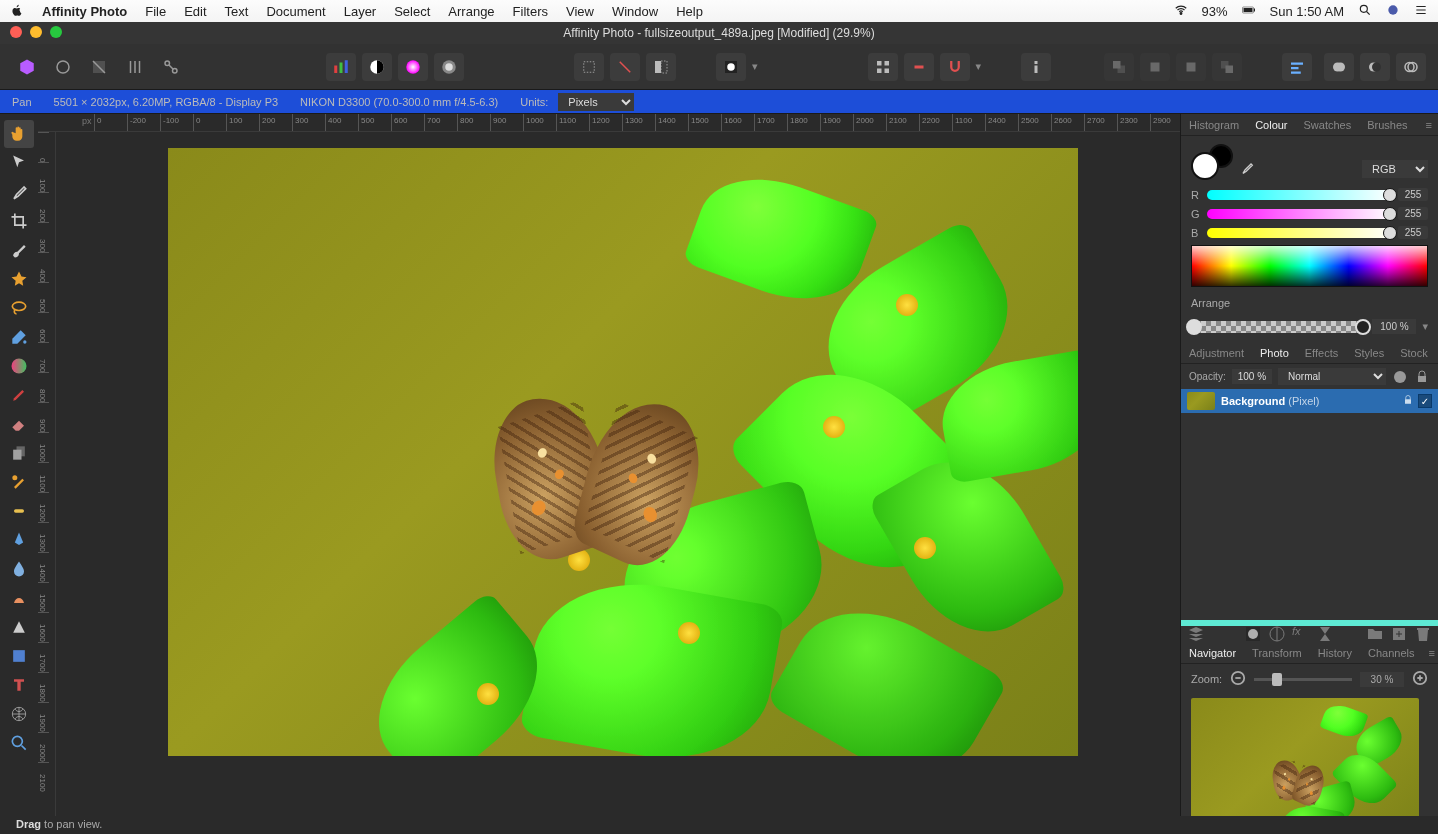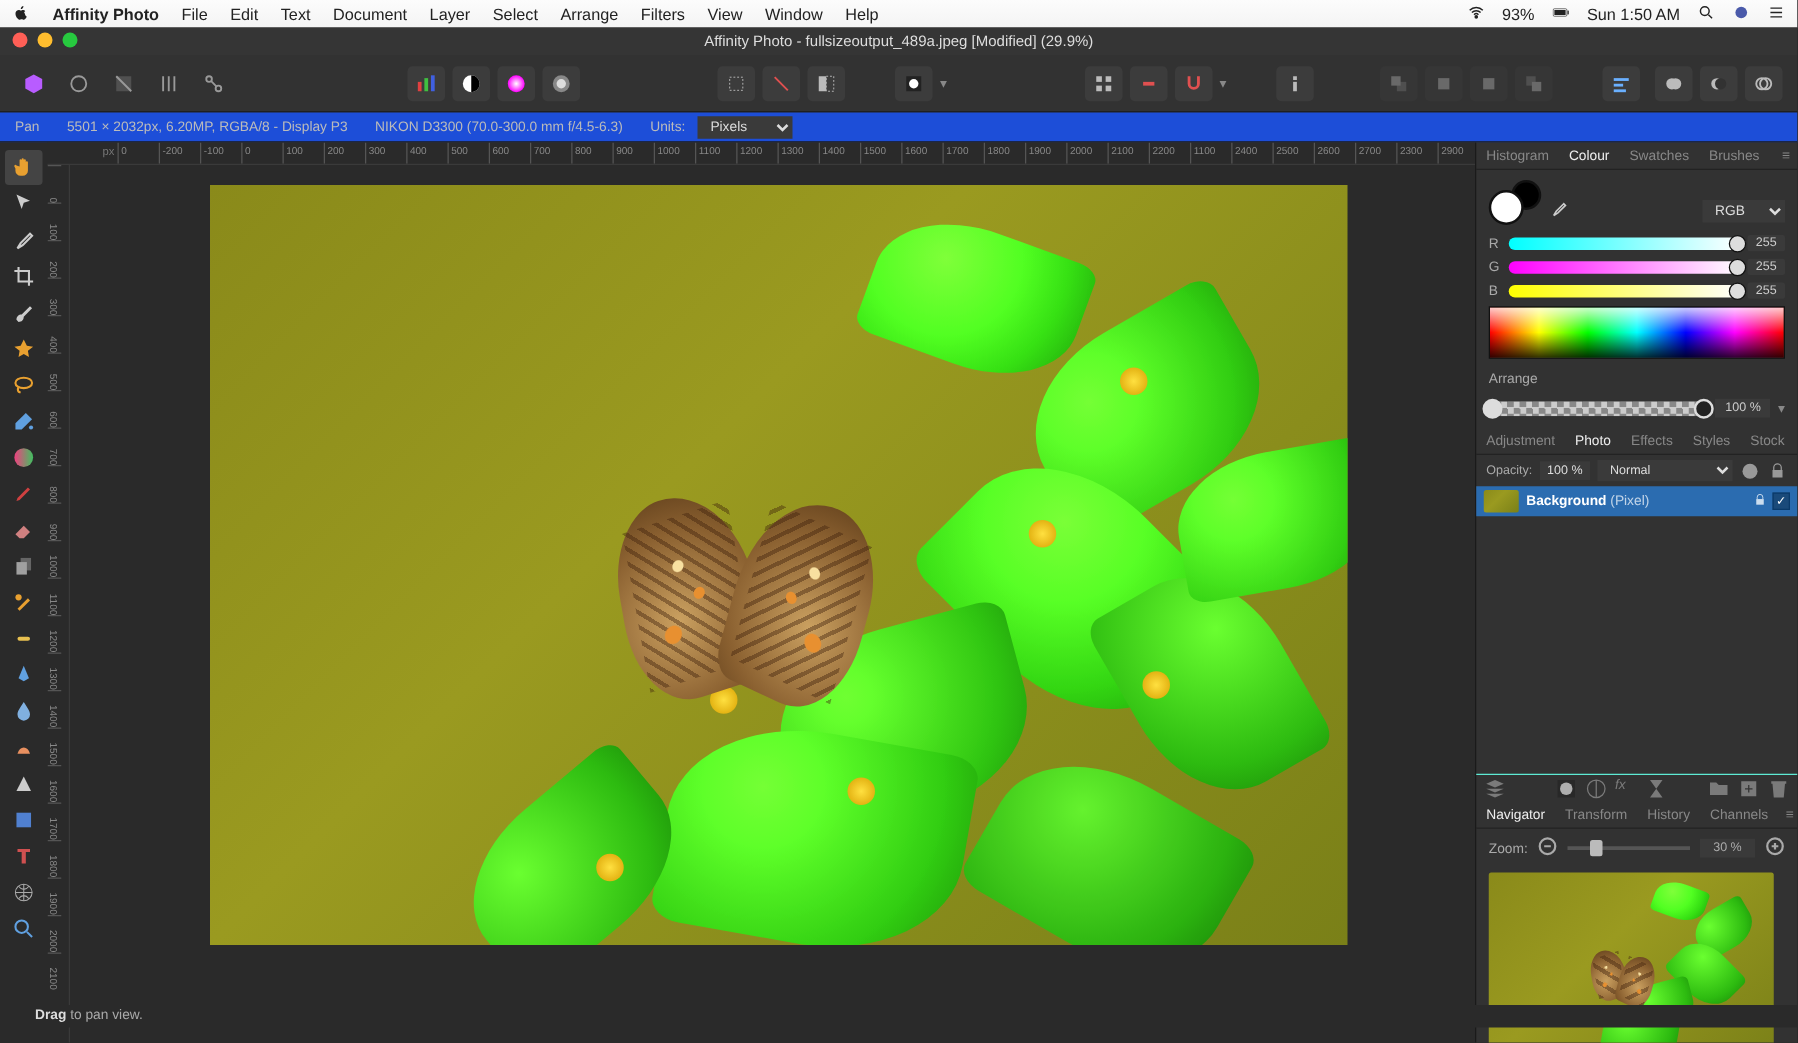--- a/index.html
+++ b/index.html
@@ -79,34 +79,34 @@
 
 
 .layer-opts{display:flex;align-items:center;gap:6px;font-size:10px;color:#aaa;padding:4px 8px;}
 .layer-opts select,.layer-opts .num{background:#3a3a3a;color:#ddd;border:none;font-size:10px;padding:2px 6px;}
 .layer-opts .ic{width:16px;height:16px;display:flex;align-items:center;justify-content:center;}
 .layerlist{flex:1;min-height:140px;}
 .layer-row{display:flex;align-items:center;height:24px;background:#2b6cb0;color:#fff;font-size:11px;padding:0 6px;gap:6px;}
 .layer-row .thumb{width:28px;height:18px;}
 .layer-row .locks{margin-left:auto;display:flex;gap:4px;}
 .layer-row .cb{width:14px;height:14px;background:#1a4a7a;border:1px solid #0a3a6a;display:flex;align-items:center;justify-content:center;font-size:10px;}
-.layer-bottom{height:22px;border-top:1px solid #5eead4;display:flex;align-items:center;padding:0 6px;gap:6px;}
+.layer-bottom{height:22px;border-top:6px solid #5eead4;display:flex;align-items:center;padding:0 6px;gap:6px;}
 .layer-bottom .sp{flex:1;}
 .layer-bottom .ic{width:18px;height:18px;opacity:.6;}
 
 
 .nav-body{padding:6px 10px;}
 .zoom-row{display:flex;align-items:center;gap:8px;font-size:11px;color:#aaa;}
 .zoom-row .track{flex:1;height:3px;background:#555;position:relative;}
 .zoom-row .thumb{position:absolute;left:18px;top:-5px;width:10px;height:13px;background:#bbb;border-radius:2px;}
 .zoom-row .val{width:44px;background:#3a3a3a;text-align:center;padding:2px 0;font-size:10px;}
 .zoom-row svg{width:16px;height:16px;}
 .nav-img{margin-top:10px;width:228px;height:152px;}
 
-#statusbar{position:absolute;bottom:12px;left:0;right:0;height:18px;background:#2a2a2a;color:#aaa;font-size:11px;padding:2px 16px;margin-left:12px;}
+#statusbar{position:absolute;bottom:0;left:0;right:0;height:18px;background:#2a2a2a;color:#aaa;font-size:11px;padding:2px 16px;}
 #statusbar b{color:#ddd;}
 
 
 .photo{width:100%;height:100%;position:relative;overflow:hidden;background:linear-gradient(135deg,#8a8a1a 0%,#9a9a20 40%,#7a8018 100%);}
 .leaf{position:absolute;background:radial-gradient(circle at 30% 30%,#6aff30,#2dbb10 70%,#1a8a08);border-radius:50% 10% 50% 10%;transform:rotate(var(--r));filter:brightness(var(--b,1));}
 .flower{position:absolute;width:22px;height:22px;background:radial-gradient(circle,#ffe040,#d8a000);border-radius:50%;}
 .butterfly{position:absolute;left:36%;top:41%;width:210px;height:180px;}
 .wing{position:absolute;background:radial-gradient(circle at 40% 60%,#caa060,#8a6030 60%,#5a3a18);border-radius:60% 90% 20% 70%;}
 .wing::after{content:"";position:absolute;inset:10%;background:
   radial-gradient(circle at 30% 70%,#e89030 0 6%,transparent 7%),

